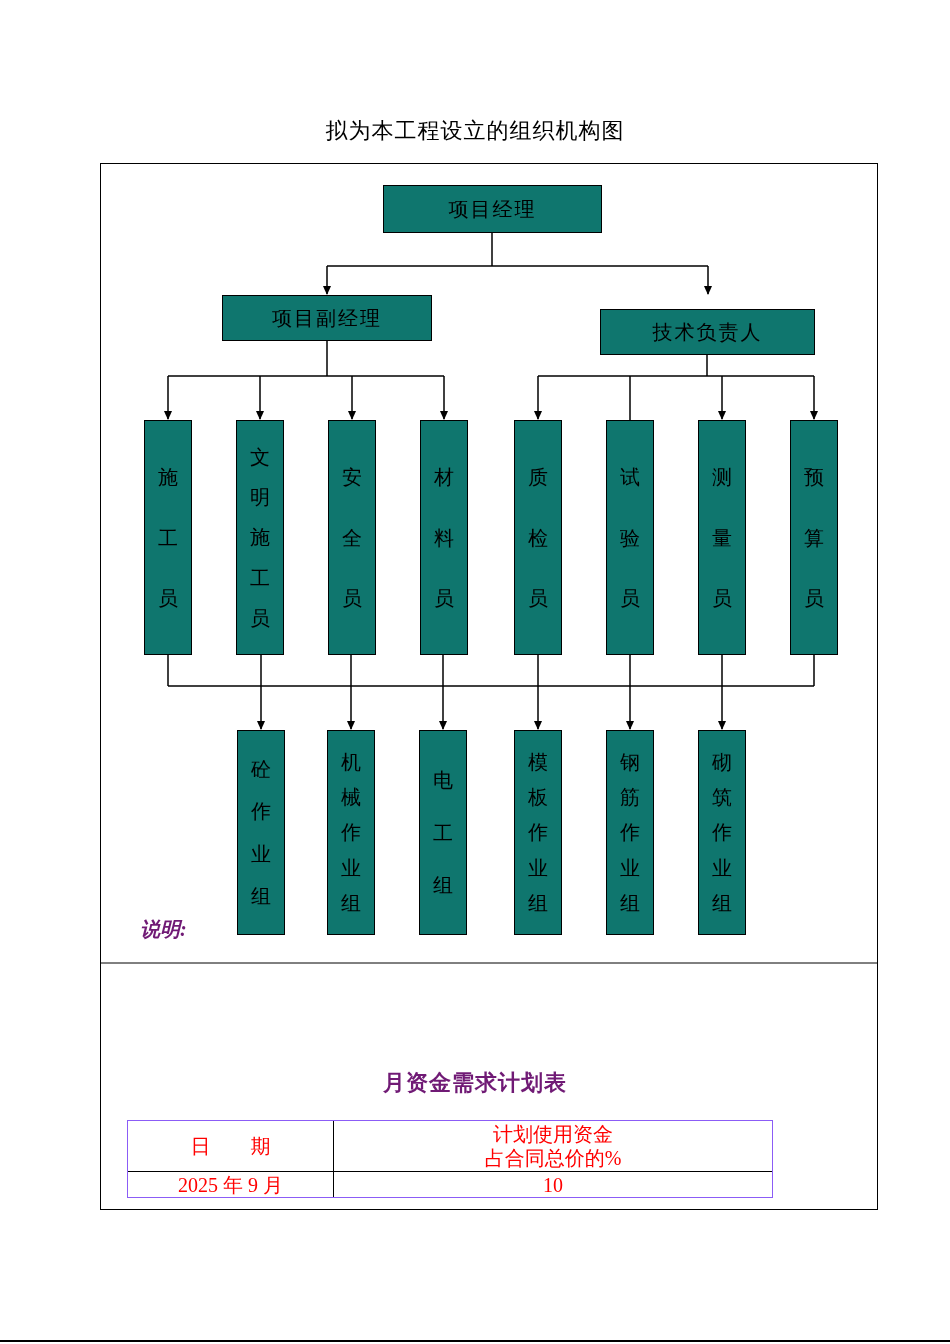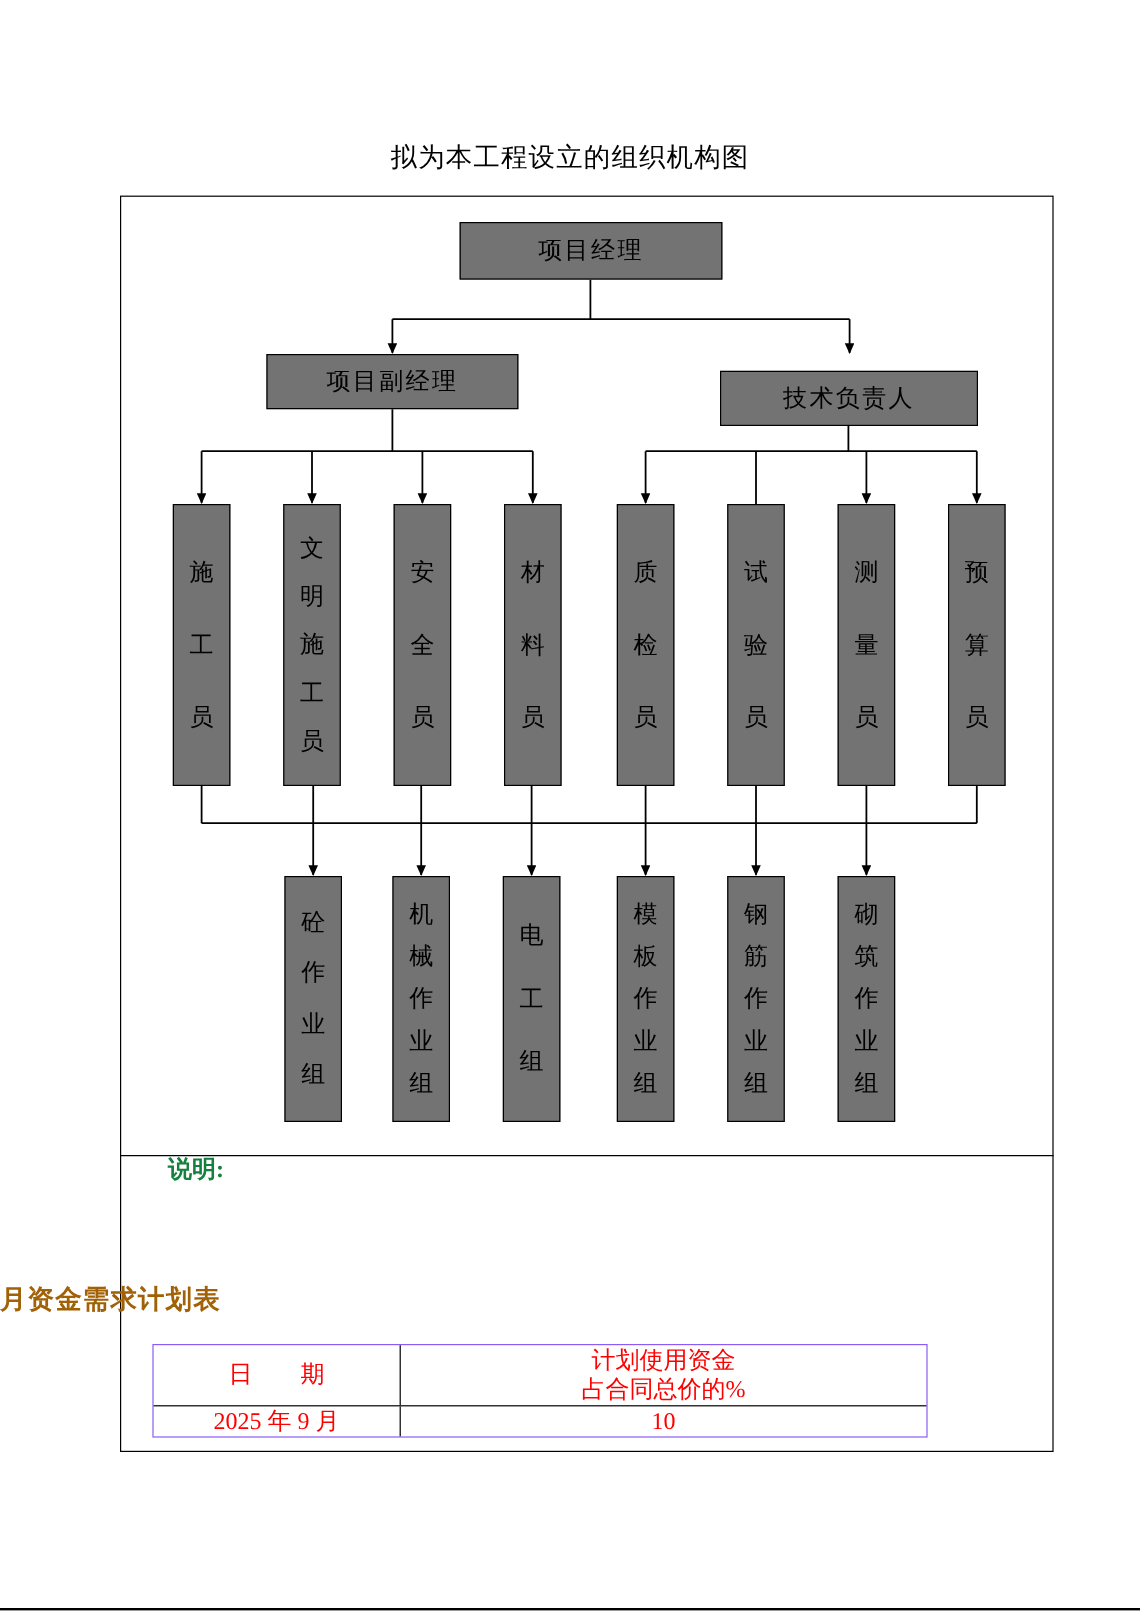--- a/index.html
+++ b/index.html
@@ -23,45 +23,46 @@
 
   .outer-frame {
     left:100px; top:163px; width:778px; height:1047px;
     border:1px solid #000;
   }
 
   .connectors { left:0; top:0; pointer-events:none; }
 
   .node {
     border:1px solid #000;
-    background:#737373;
+    background:#0f766e;
     display:flex; align-items:center; justify-content:center;
     font-size:20px;
     line-height:1;
   }
   .hnode { letter-spacing:2px; }
   .vtext {
     flex-direction:column;
     justify-content:space-evenly;
     align-items:center;
     padding:6px 0;
   }
 
   .note-label {
-    left:140px; top:961px;
+    left:140px; top:916px;
     font-size:20px;
-    color:#15803d;
+    color:#701a75;
     font-weight:bold;
+    font-style:italic;
   }
 
   .table-title {
     top:1068px; left:0; width:950px;
-    text-align:left;
+    text-align:center;
     font-size:22px; font-weight:bold;
-    color:#a16207;
+    color:#701a75;
     letter-spacing:1px;
   }
 
   .fund-table {
     left:127px; top:1120px; width:646px;
     border:1px solid #8b5cf6;
     color:#FF0000;
     font-size:20px;
   }
   .trow { display:flex; }

